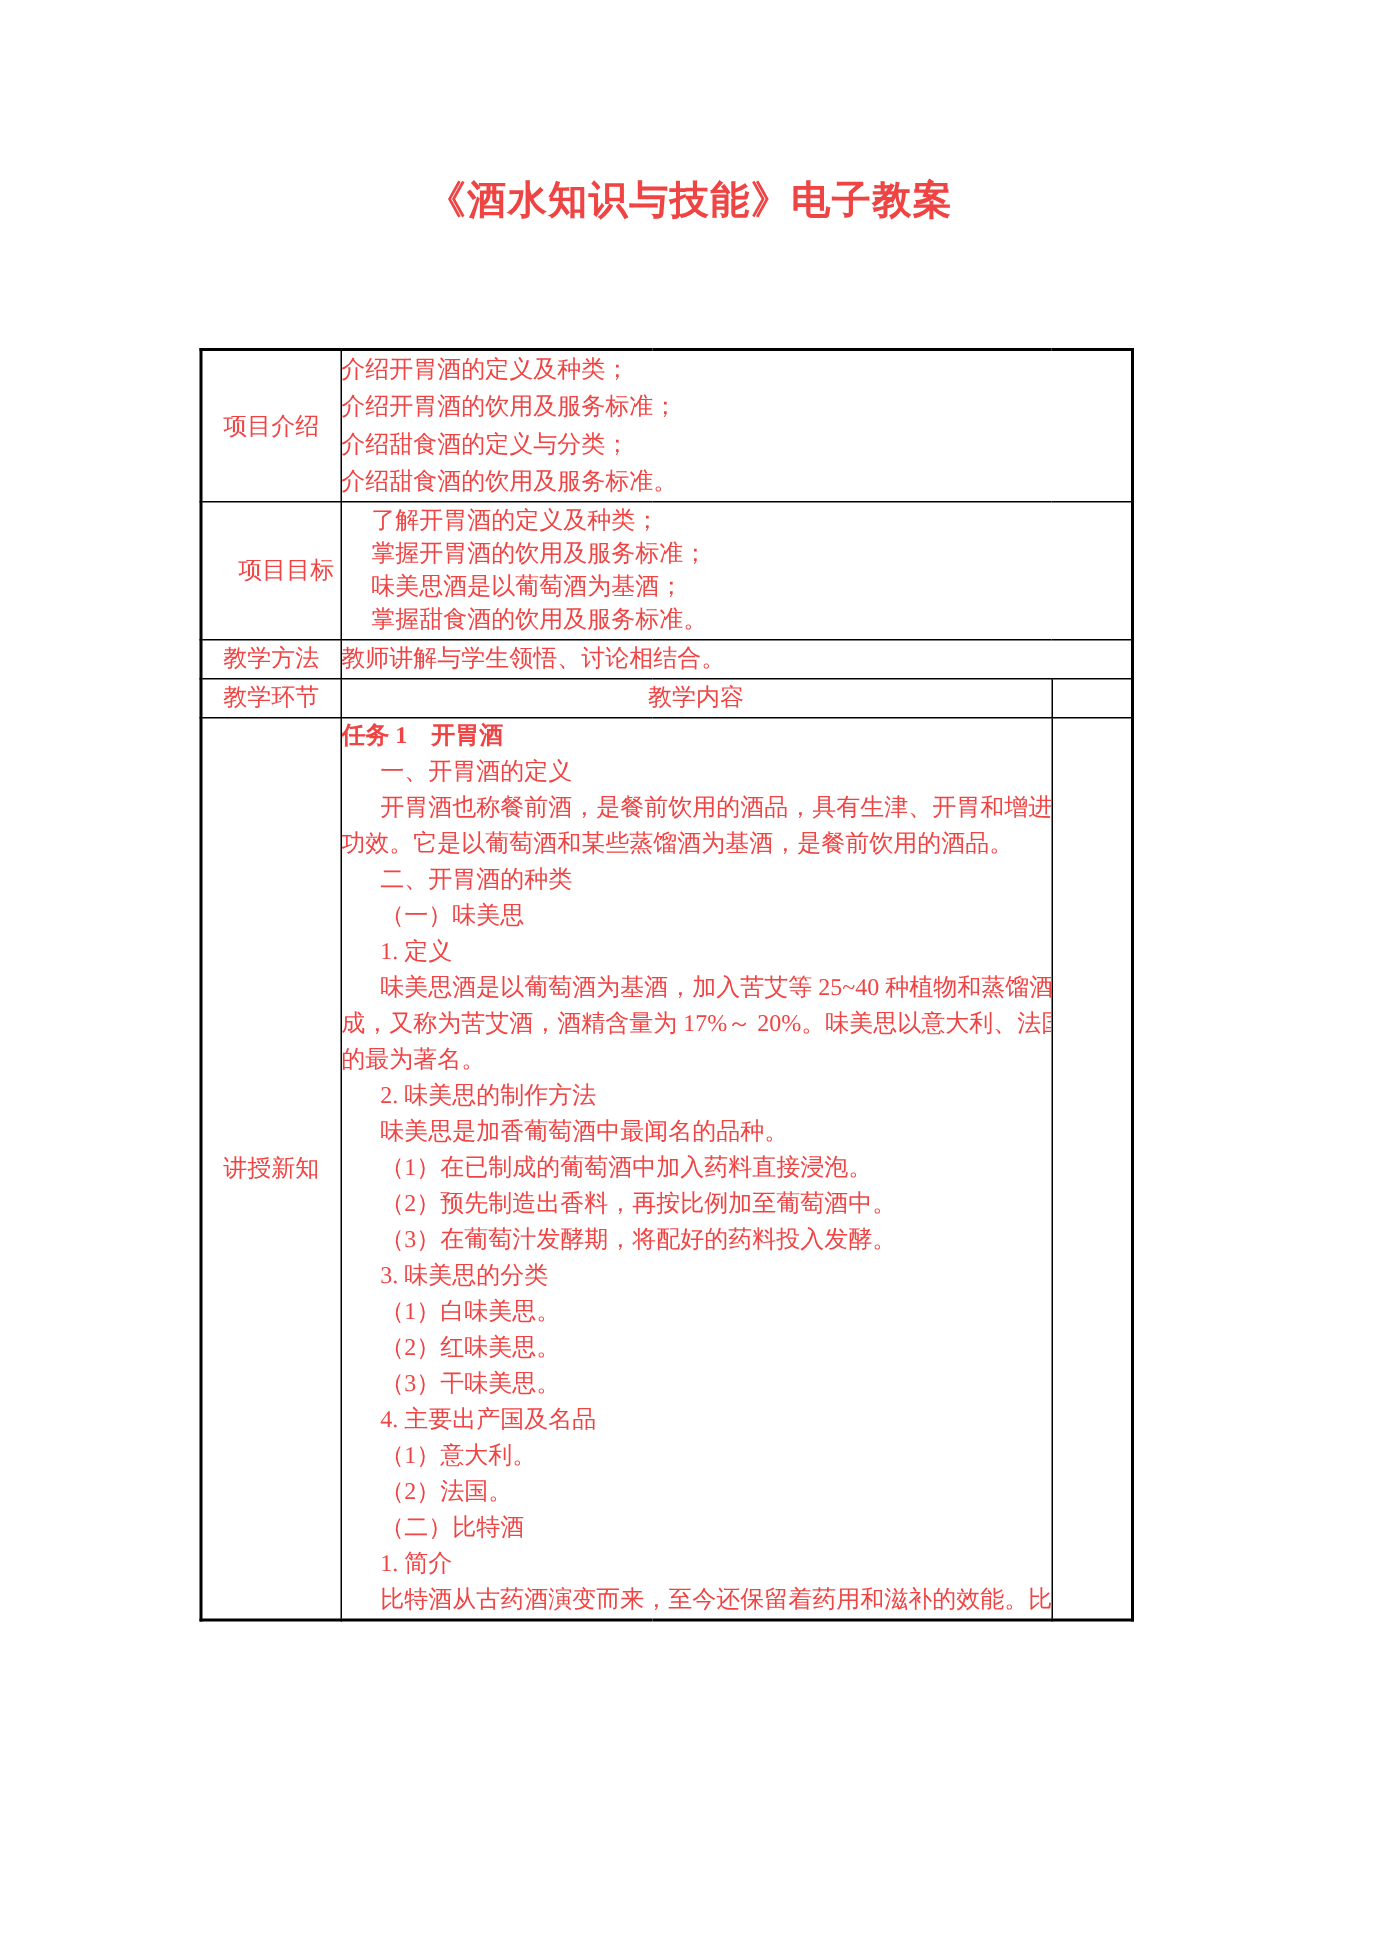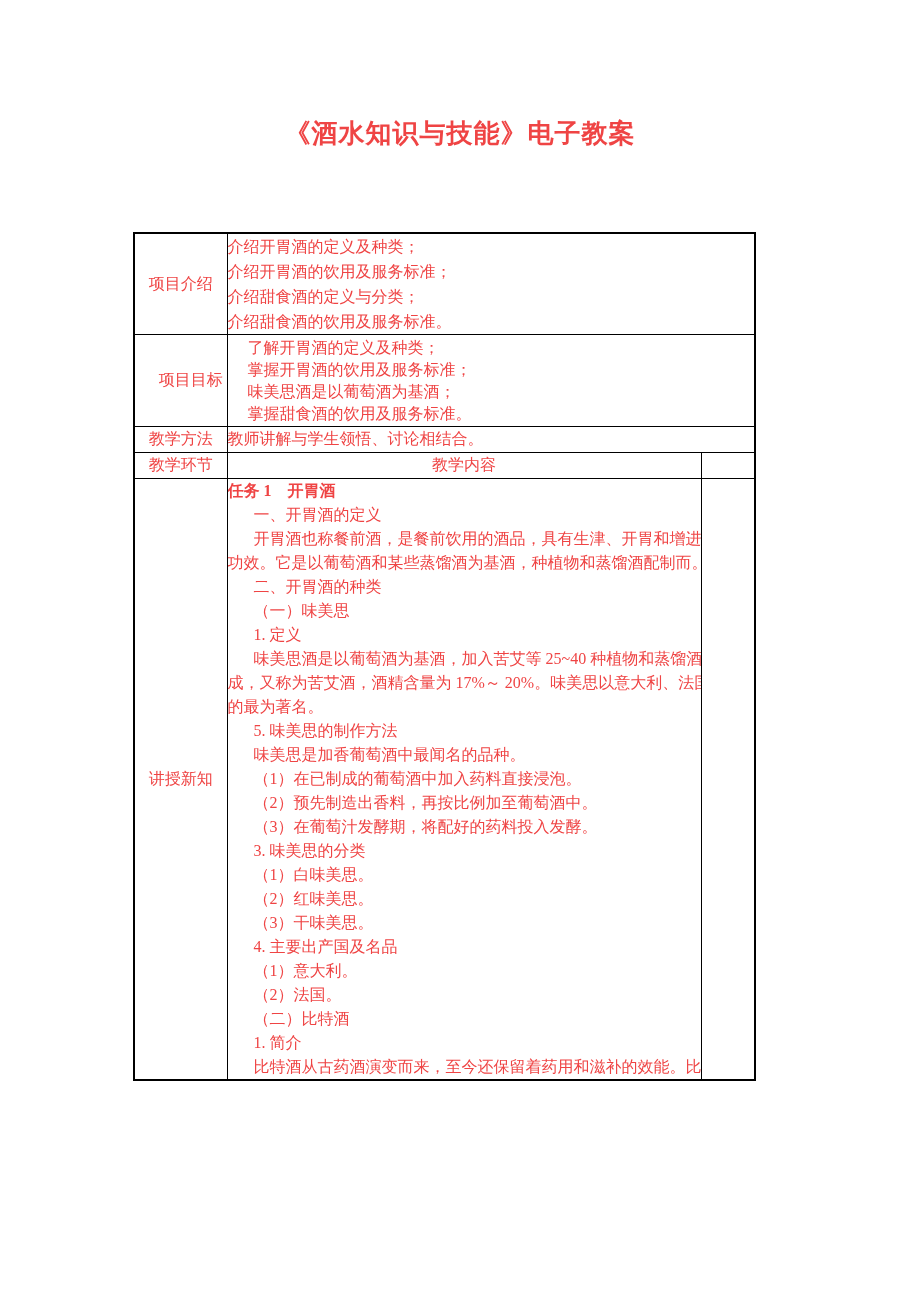--- a/index.html
+++ b/index.html
@@ -119,28 +119,28 @@
       <td colspan="5" class="ctr">教学内容</td>
       <td></td>
     </tr>
 
     <tr class="r9">
       <td class="stage-cell">讲授新知</td>
       <td colspan="5" class="content-cell">
             <div class="ln l-center">任务 1　开胃酒</div>
             <div class="ln l-indent">一、开胃酒的定义</div>
             <div class="ln l-indent">开胃酒也称餐前酒，是餐前饮用的酒品，具有生津、开胃和增进食欲的</div>
-            <div class="ln l-flush">功效。它是以葡萄酒和某些蒸馏酒为基酒，种植物和蒸馏酒配制而。</div>
+            <div class="ln l-flush">功效。它是以葡萄酒和某些蒸馏酒为基酒，是餐前饮用的酒品。</div>
             <div class="ln l-indent">二、开胃酒的种类</div>
             <div class="ln l-indent">（一）味美思</div>
             <div class="ln l-indent">1. 定义</div>
             <div class="ln l-indent">味美思酒是以葡萄酒为基酒，加入苦艾等 25~40 种植物和蒸馏酒配制而</div>
             <div class="ln l-flush">成，又称为苦艾酒，酒精含量为 17%～ 20%。味美思以意大利、法国生产</div>
             <div class="ln l-flush">的最为著名。</div>
-            <div class="ln l-indent">5. 味美思的制作方法</div>
+            <div class="ln l-indent">2. 味美思的制作方法</div>
             <div class="ln l-indent">味美思是加香葡萄酒中最闻名的品种。</div>
             <div class="ln l-indent">（1）在已制成的葡萄酒中加入药料直接浸泡。</div>
             <div class="ln l-indent">（2）预先制造出香料，再按比例加至葡萄酒中。</div>
             <div class="ln l-indent">（3）在葡萄汁发酵期，将配好的药料投入发酵。</div>
             <div class="ln l-indent">3. 味美思的分类</div>
             <div class="ln l-indent">（1）白味美思。</div>
             <div class="ln l-indent">（2）红味美思。</div>
             <div class="ln l-indent">（3）干味美思。</div>
             <div class="ln l-indent">4. 主要出产国及名品</div>
             <div class="ln l-indent">（1）意大利。</div>

